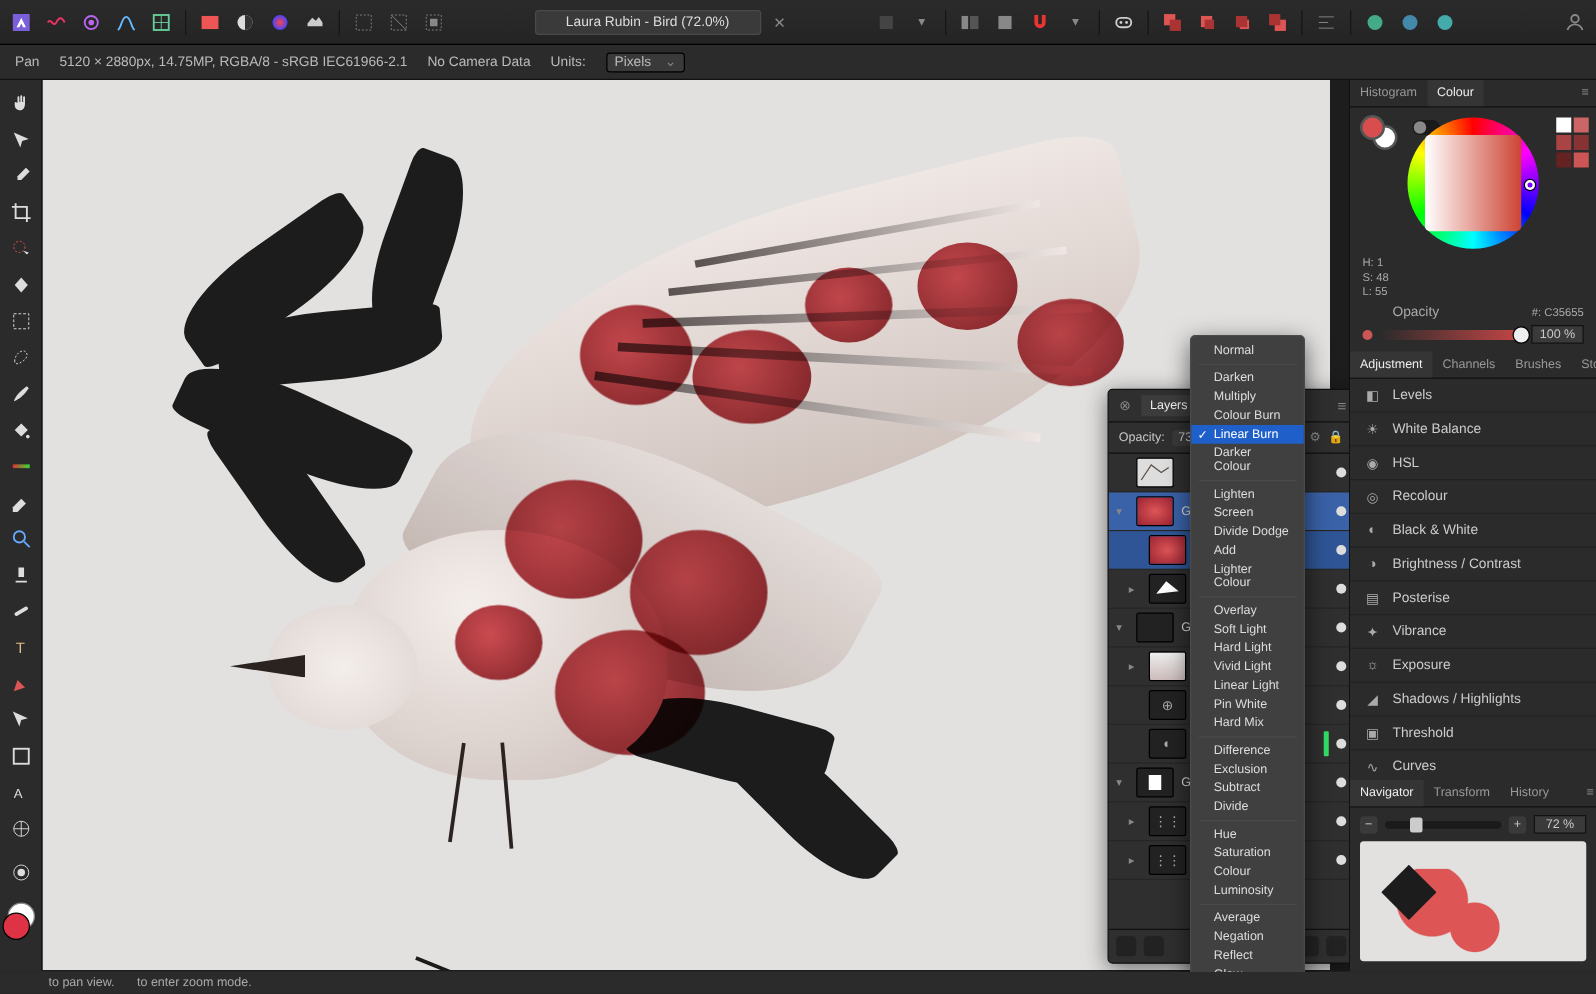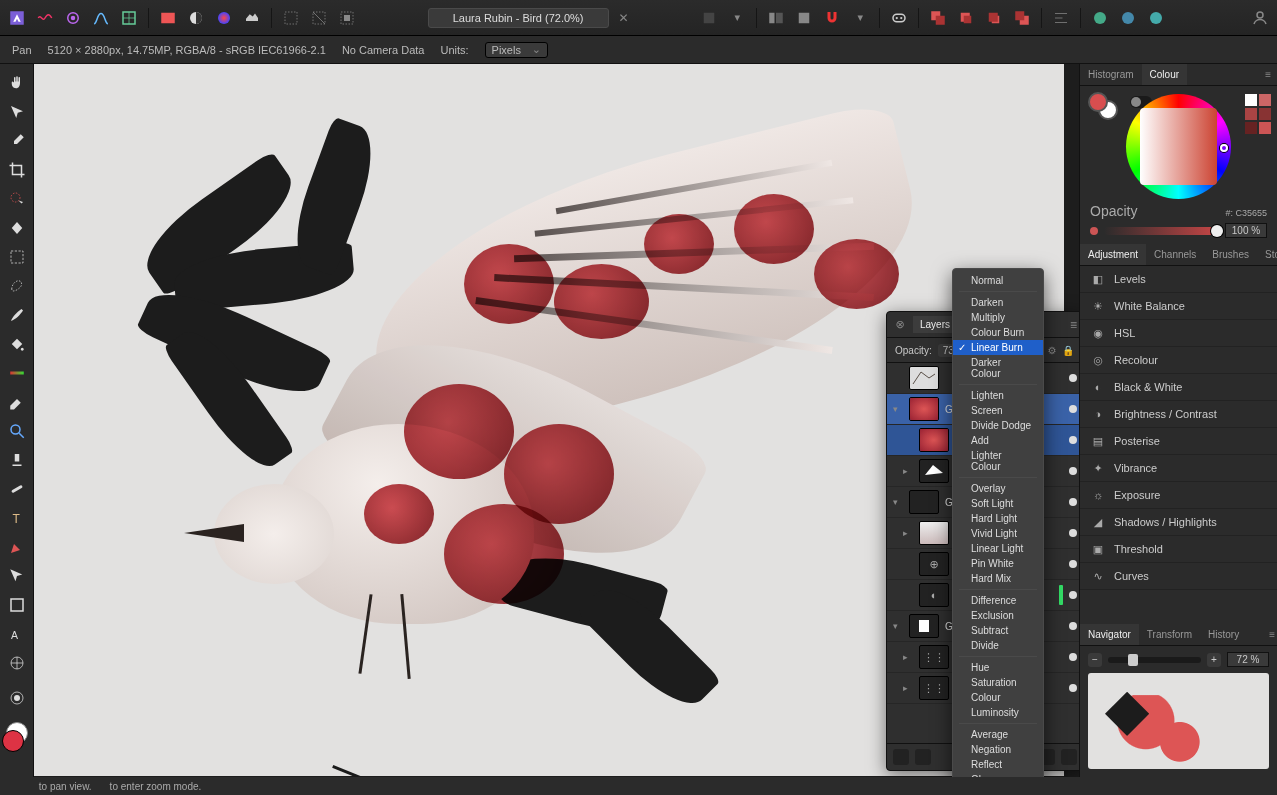--- a/index.html
+++ b/index.html
@@ -50,21 +50,21 @@
   .csw.front { background:#d84e4f; position:relative; z-index:2; }
   .csw.back { background:#fff; position:relative; margin-top:-12px; margin-left:10px; }
   .picker-toggle { position:absolute; left:50px; top:10px; width:22px; height:12px; border-radius:7px; background:#1a1a1a; }
   .picker-toggle::after { content:""; position:absolute; left:1px; top:1px; width:10px; height:10px; border-radius:50%; background:#888; }
   .hsl-readout { font-size:9px; color:#aaa; margin-top:6px; line-height:1.3; }
   .hex-readout { position:absolute; right:10px; bottom:26px; font-size:9px; color:#aaa; }
   .opacity-row { display:flex; align-items:center; gap:6px; margin-top:4px; }
   .slider { flex:1; height:8px; border-radius:4px; background:linear-gradient(to right, rgba(200,70,70,0), #c84646); position:relative; }
   .slider .knob { position:absolute; right:-4px; top:-2px; width:12px; height:12px; border-radius:50%; background:#eee; box-shadow:0 0 0 1px #000; }
   .pct-box { width:42px; background:#3a3a3a; border:1px solid #111; font-size:10px; text-align:center; padding:1px 0;}
-  .opacity-label { font-size:14px; color:#aaa; margin-top:4px; display:block; }
+  .opacity-label { font-size:11px; color:#aaa; margin-top:4px; display:block;margin-left:24px; }
   
   .adj-list { flex:1; overflow:auto; }
   .adj-item { display:flex; align-items:center; gap:8px; padding:5px 10px; font-size:11px; color:#ccc; border-bottom:1px solid #222; }
   .adj-item .ico { width:16px; height:16px; display:flex; align-items:center; justify-content:center; color:#aaa; }
   
   .nav-body { padding:6px 8px 8px; }
   .nav-ctrl { display:flex; align-items:center; gap:6px; margin-bottom:6px; }
   .nav-ctrl .btn { width:14px; height:14px; background:#3a3a3a; border-radius:3px; text-align:center; line-height:13px; font-size:10px; color:#ccc; }
   .nav-slider { flex:1; height:6px; background:#1a1a1a; border-radius:3px; position:relative; }
   .nav-slider .k { position:absolute; left:22%; top:-3px; width:10px; height:12px; background:#ccc; border-radius:2px; }
@@ -654,20 +654,25 @@
         <div class="ind" style="left:94px;top:50px"></div>
       </div>
       <div class="mini-swatches">
         <div style="background:#fff"></div>
           <div style="background:#c66"></div>
         <div style="background:#a44"></div>
           <div style="background:#833"></div>
         <div style="background:#622"></div>
           <div style="background:#c55"></div>
       </div>
+      <div class="hsl-readout">
+        <div>H: 1</div>
+        <div>S: 48</div>
+        <div>L: 55</div>
+      </div>
       <div class="hex-readout"><span>#:</span> <span>C35655</span></div>
       <span class="opacity-label">Opacity</span>
       <div class="opacity-row">
         <div style="width:8px;height:8px;border-radius:50%;background:#c55"></div>
         <div class="slider">
             <div class="knob"></div>
           </div>
         <div class="pct-box">100 %</div>
       </div>
     </div>

